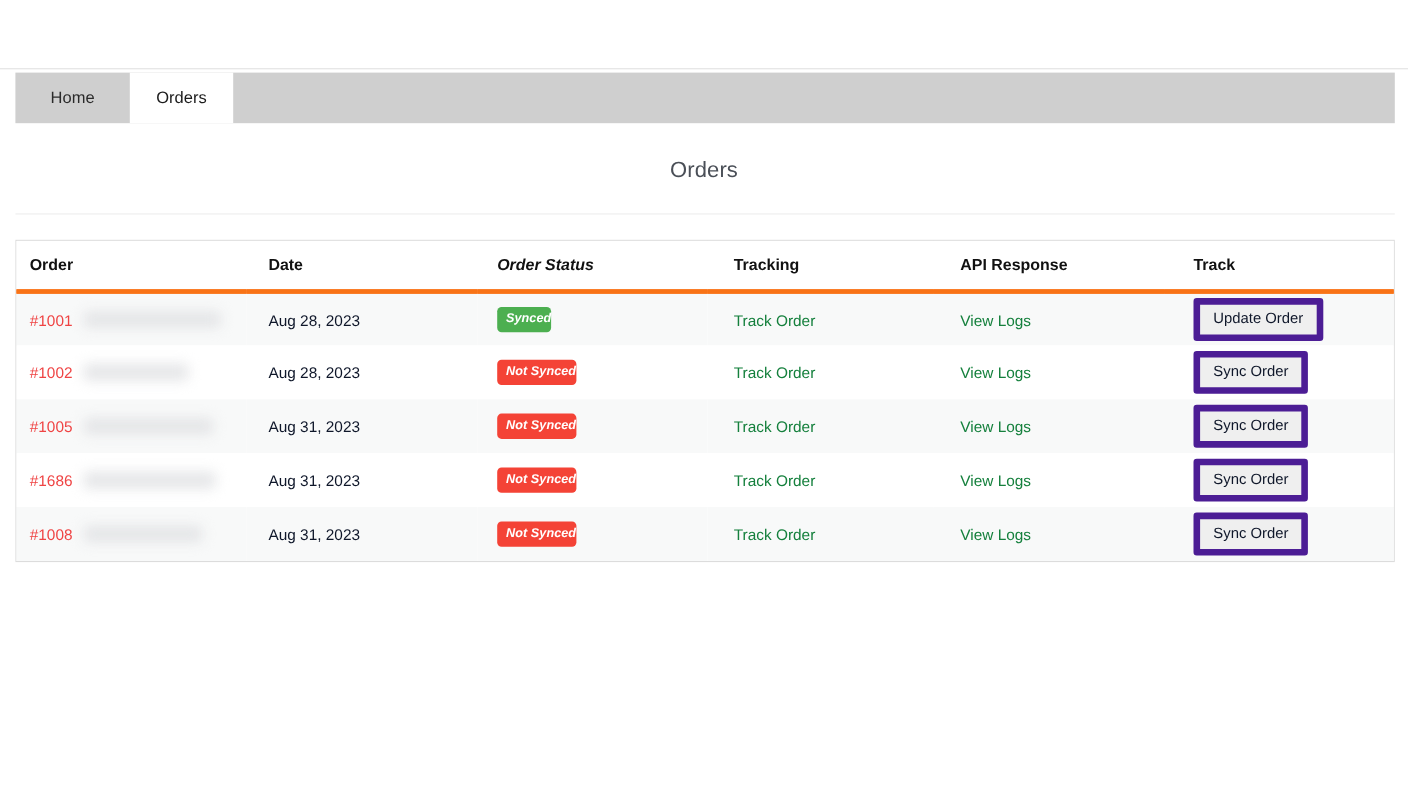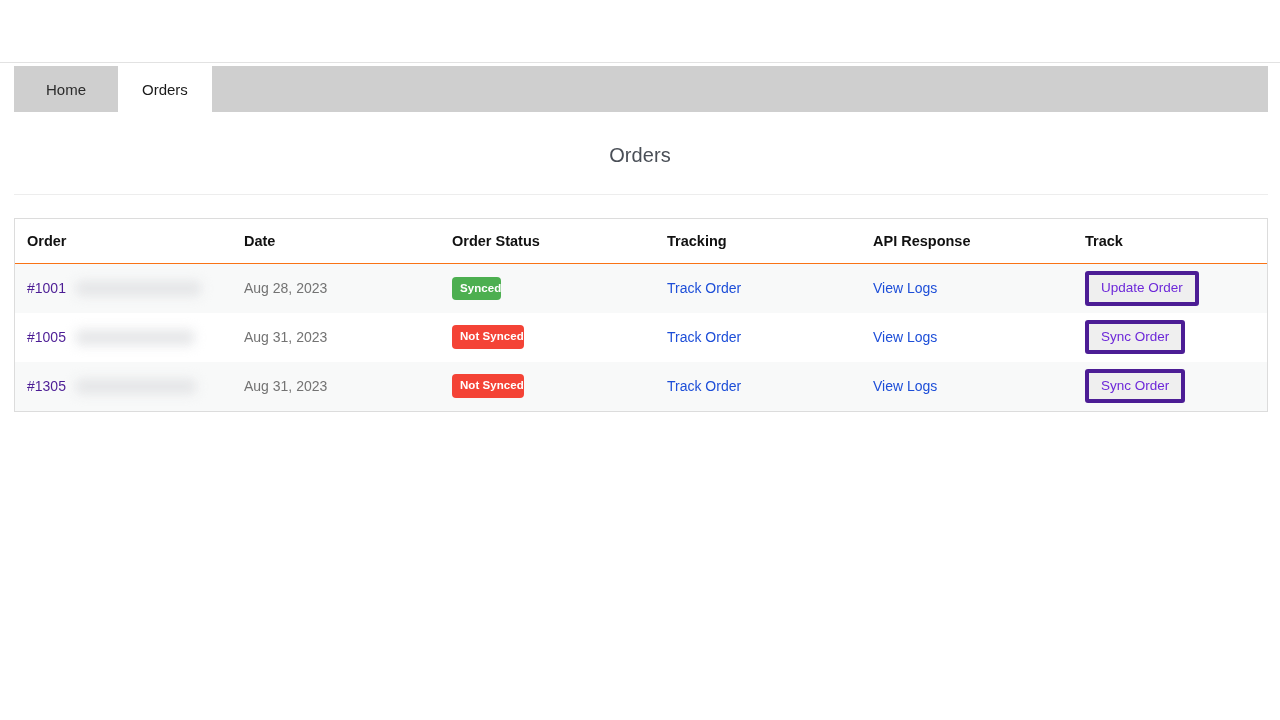--- a/index.html
+++ b/index.html
@@ -98,21 +98,21 @@
     border-collapse: collapse;
     table-layout: fixed;
     font-size: 14px;
   }
   table.orders thead th {
     text-align: left;
     font-size: 14.5px;
     font-weight: bold;
     color: #111111;
     padding: 14px 0 14px 0;
-    border-bottom: 1px solid #f97316;
+    border-bottom: 4px solid #f97316;
     background: #ffffff;
     white-space: nowrap;
   }
   table.orders tbody td {
     padding: 0;
     height: 49px;
     vertical-align: middle;
     color: #4a4f57;
     font-size: 14px;
     border: none;
@@ -123,72 +123,72 @@
   
   col.c-order   { width: 209px; }
   col.c-date    { width: 210px; }
   col.c-status  { width: 209px; }
   col.c-track   { width: 206px; }
   col.c-api     { width: 210px; }
   col.c-action  { width: 208px; }
 
   th.h-order,  td.t-order  { padding-left: 12px !important; }
   th.h-date,   td.t-date   { padding-left: 20px !important; }
-  th.h-status, td.t-status { padding-left: 18px !important; }
+  th.h-status, td.t-status { padding-left: 18px !important; font-style: italic; }
   th.h-track,  td.t-track  { padding-left: 24px !important; }
   th.h-api,    td.t-api    { padding-left: 24px !important; }
   th.h-action, td.t-action { padding-left: 26px !important; }
 
   .order-cell {
     display: flex;
     align-items: center;
     gap: 0;
     position: relative;
   }
-  .order-id { color: #4c1d95; font-size: 14px; white-space: nowrap; }
+  .order-id { color: #ef4444; font-size: 14px; white-space: nowrap; }
 
   
   .redacted {
     display: inline-block;
     margin-left: 10px;
     height: 15px;
     border-radius: 3px;
     background: #e3e4e6;
     filter: blur(6px);
     opacity: 0.95;
   }
 
-  .date-cell { color: #737373; white-space: nowrap; }
+  .date-cell { color: #0f172a; white-space: nowrap; }
 
   .badge {
     display: inline-block;
     color: #ffffff;
     font-size: 11.5px;
     font-weight: bold;
     line-height: 1;
     padding: 6px 0 6px 8px;
     border-radius: 4px;
     white-space: nowrap;
     letter-spacing: 0.05px;
   }
 
   a.link {
-    color: #1d4ed8;
+    color: #15803d;
     text-decoration: none;
     font-size: 14px;
     white-space: nowrap;
     cursor: pointer;
   }
 
   button.native-btn {
     font-family: "Liberation Sans", sans-serif;
     font-size: 13.5px;
-    color: #6d28d9;
+    color: #0f172a;
     background: #efefef;
-    border: 4px solid #4c1d95;
+    border: 6px solid #4c1d95;
     border-radius: 3px;
     padding: 6px 12px 7px 12px;
     cursor: pointer;
     line-height: 1;
     white-space: nowrap;
   }
 </style>
 </head>
 <body>
 
@@ -238,35 +238,61 @@
             </td>
             <td class="t-date"><span class="date-cell">Aug 28, 2023</span></td>
             <td class="t-status"><span class="badge" style="background: rgb(76, 175, 80);">Synced</span></td>
             <td class="t-track"><a class="link">Track Order</a></td>
             <td class="t-api"><a class="link">View Logs</a></td>
             <td class="t-action"><button class="native-btn">Update Order</button></td>
           </tr>
           <tr>
             <td class="t-order">
               <div class="order-cell">
+                <span class="order-id">#1002</span>
+                <span class="redacted" style="width: 95px;"></span>
+              </div>
+            </td>
+            <td class="t-date"><span class="date-cell">Aug 28, 2023</span></td>
+            <td class="t-status"><span class="badge" style="background: rgb(244, 67, 54);">Not Synced</span></td>
+            <td class="t-track"><a class="link">Track Order</a></td>
+            <td class="t-api"><a class="link">View Logs</a></td>
+            <td class="t-action"><button class="native-btn">Sync Order</button></td>
+          </tr>
+          <tr>
+            <td class="t-order">
+              <div class="order-cell">
                 <span class="order-id">#1005</span>
                 <span class="redacted" style="width: 118px;"></span>
               </div>
             </td>
             <td class="t-date"><span class="date-cell">Aug 31, 2023</span></td>
             <td class="t-status"><span class="badge" style="background: rgb(244, 67, 54);">Not Synced</span></td>
             <td class="t-track"><a class="link">Track Order</a></td>
             <td class="t-api"><a class="link">View Logs</a></td>
             <td class="t-action"><button class="native-btn">Sync Order</button></td>
           </tr>
           <tr>
             <td class="t-order">
               <div class="order-cell">
-                <span class="order-id">#1305</span>
+                <span class="order-id">#1686</span>
                 <span class="redacted" style="width: 120px;"></span>
+              </div>
+            </td>
+            <td class="t-date"><span class="date-cell">Aug 31, 2023</span></td>
+            <td class="t-status"><span class="badge" style="background: rgb(244, 67, 54);">Not Synced</span></td>
+            <td class="t-track"><a class="link">Track Order</a></td>
+            <td class="t-api"><a class="link">View Logs</a></td>
+            <td class="t-action"><button class="native-btn">Sync Order</button></td>
+          </tr>
+          <tr>
+            <td class="t-order">
+              <div class="order-cell">
+                <span class="order-id">#1008</span>
+                <span class="redacted" style="width: 108px;"></span>
               </div>
             </td>
             <td class="t-date"><span class="date-cell">Aug 31, 2023</span></td>
             <td class="t-status"><span class="badge" style="background: rgb(244, 67, 54);">Not Synced</span></td>
             <td class="t-track"><a class="link">Track Order</a></td>
             <td class="t-api"><a class="link">View Logs</a></td>
             <td class="t-action"><button class="native-btn">Sync Order</button></td>
           </tr>
         </tbody>
     </table>

